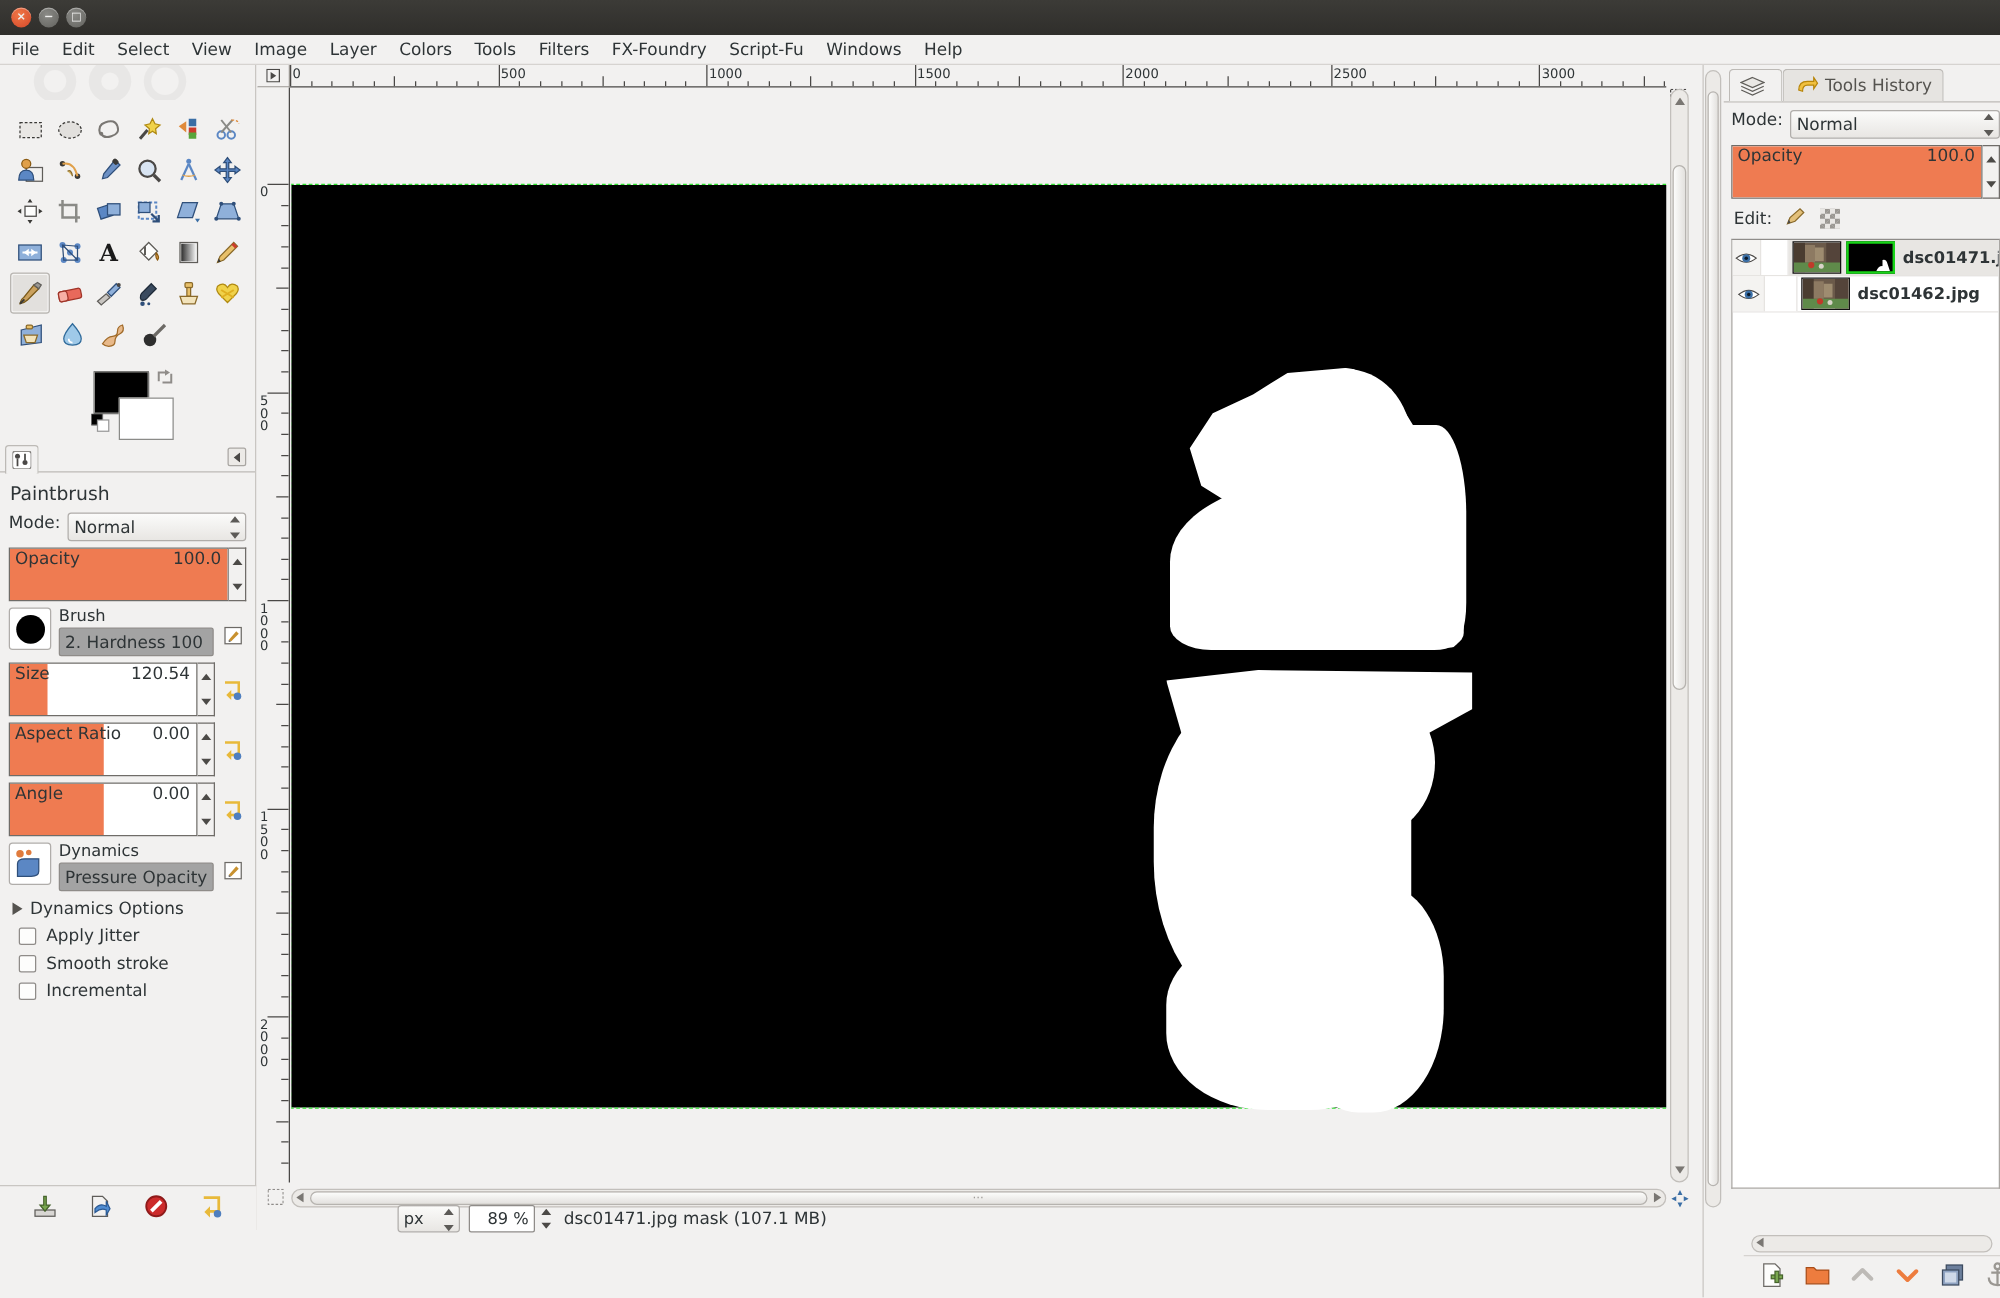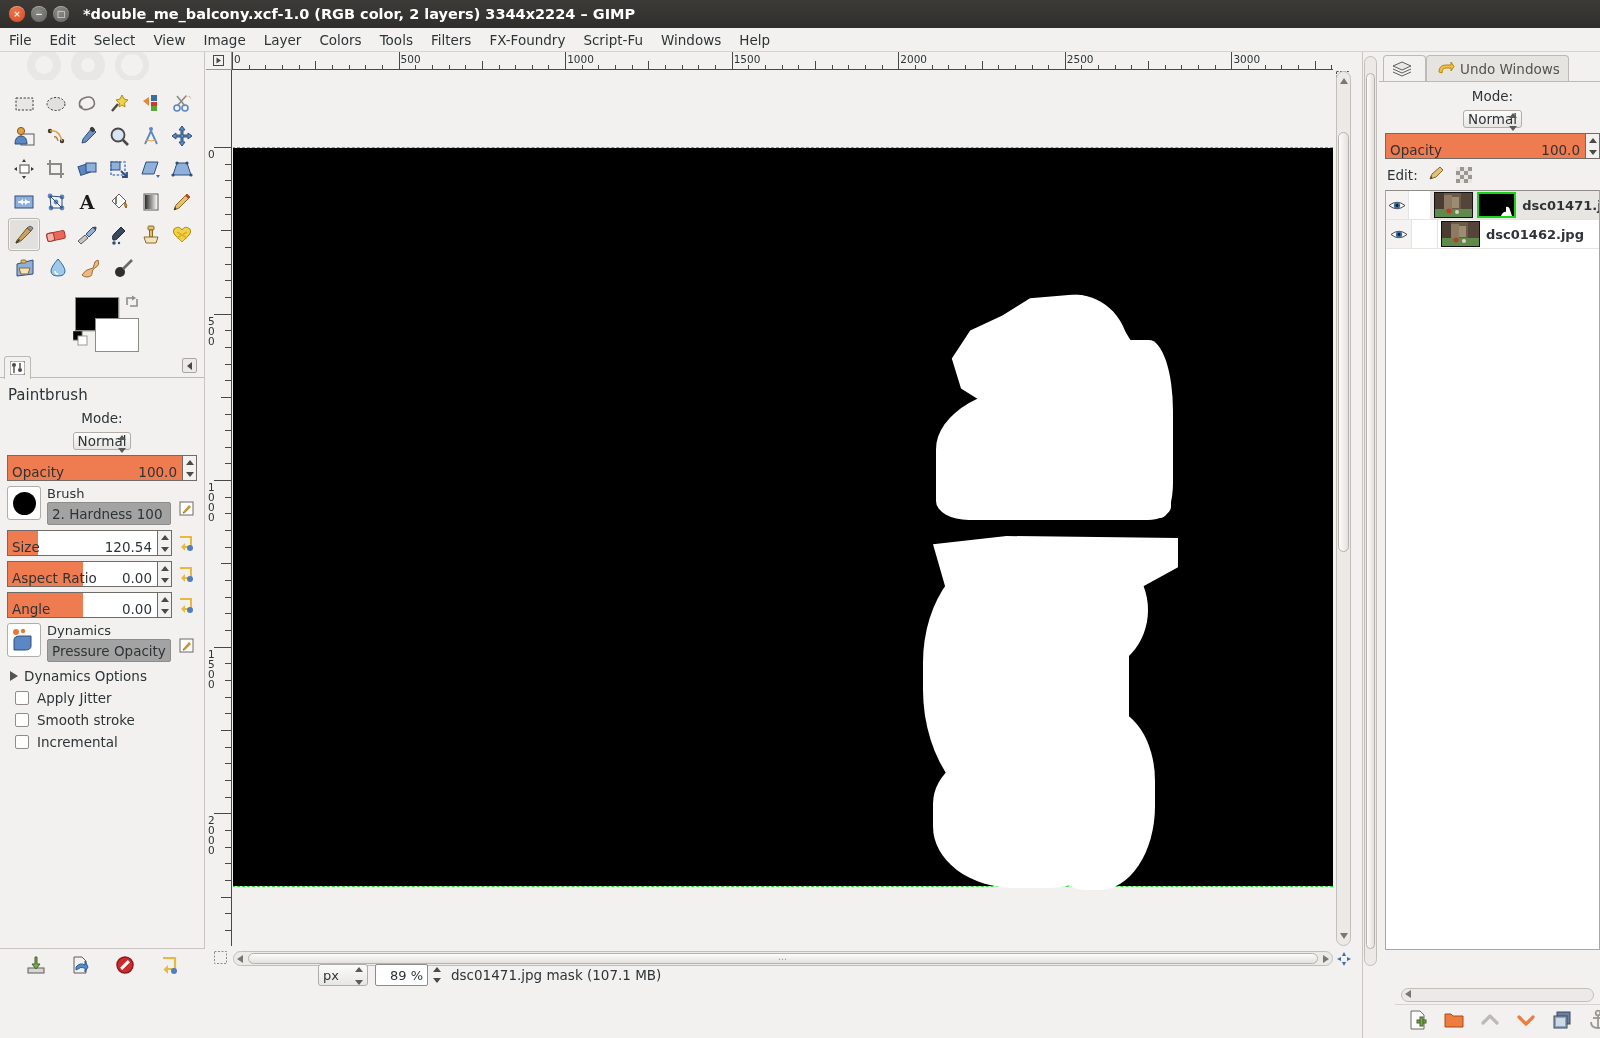--- a/index.html
+++ b/index.html
@@ -57,35 +57,35 @@
 
   
   .tabstrip{position:relative;height:24px;margin-top:8px;border-bottom:1px solid #bdbab6;}
   .tabbtn{position:absolute;left:4px;top:2px;width:27px;height:23px;background:#f2f1f0;
           border:1px solid #bdbab6;border-bottom:none;border-radius:3px 3px 0 0;
           display:flex;align-items:center;justify-content:center;}
   .tabcollapse{position:absolute;right:7px;top:4px;width:15px;height:15px;border:1px solid #a9a6a2;
                border-radius:2px;background:#eceae7;display:flex;align-items:center;justify-content:center;}
   .optbody{padding:5px 7px 0 7px;}
   .opttitle{font-weight:normal;font-size:15px;margin:3px 0 6px 1px;}
-  .rowline{display:flex;align-items:center;gap:6px;margin-bottom:5px;flex-direction:column;}
+  .rowline{display:flex;gap:6px;margin-bottom:5px;}
   .lbl{font-size:13.5px;}
 
   .combo{flex:1;height:23px;background:linear-gradient(to bottom,#fbfbfa,#e8e6e3);
          border:1px solid #b0adaa;border-radius:3px;display:flex;align-items:center;
          padding:0 4px;position:relative;font-size:13.5px;}
   .spinarrows{position:absolute;right:4px;top:2px;display:flex;flex-direction:column;
               justify-content:space-between;height:18px;}
   .spinarrows i{display:block;width:0;height:0;border-left:4px solid transparent;
                 border-right:4px solid transparent;}
   .spinarrows i.up{border-bottom:5px solid #5c5a57;}
   .spinarrows i.dn{border-top:5px solid #5c5a57;}
 
-  .slider{position:relative;height:26px;border:1px solid #6f6c68;background:#fff;
-          display:flex;align-items:flex-end;overflow:hidden;}
+  .slider{position:relative;height:43px;border:1px solid #6f6c68;background:#fff;
+          display:flex;align-items:flex-start;overflow:hidden;}
   .slider .fill{position:absolute;left:0;top:0;bottom:0;background:#ef7b51;}
   .slider .sname{position:relative;z-index:2;padding-left:4px;font-size:13.5px;}
   .slider .sval{position:relative;z-index:2;margin-left:auto;padding-right:5px;font-size:13.5px;}
   .sliderwrap{display:flex;align-items:stretch;margin-bottom:5px;}
   .sliderwrap .slider{flex:1;}
   .stepper{width:14px;border:1px solid #6f6c68;border-left:none;background:#f2f1f0;
            display:flex;flex-direction:column;align-items:center;justify-content:space-around;}
   .stepper i{width:0;height:0;border-left:4px solid transparent;border-right:4px solid transparent;}
   .stepper i.up{border-bottom:5px solid #4c4a47;}
   .stepper i.dn{border-top:5px solid #4c4a47;}
@@ -202,21 +202,20 @@
       <div class="wbtn close">
           <span>×</span>
         </div>
       <div class="wbtn min">
           <span>−</span>
         </div>
       <div class="wbtn max">
           <span>□</span>
         </div>
     </div>
-    <div class="wtitle">*double_me_balcony.xcf-1.0 (RGB color, 2 layers) 3344x2224 – GIMP</div>
   </div>
 
   <div class="menubar" id="menubar">
       <div class="menuitem">File</div>
       <div class="menuitem">Edit</div>
       <div class="menuitem">Select</div>
       <div class="menuitem">View</div>
       <div class="menuitem">Image</div>
       <div class="menuitem">Layer</div>
       <div class="menuitem">Colors</div>
@@ -939,21 +938,21 @@
               <path d="M10 1 L19 5 L10 9 L1 5 Z" fill="#e9e7e4" stroke="#5f5d59"></path>
               <path d="M1 8 L10 12 L19 8" fill="none" stroke="#5f5d59"></path>
               <path d="M1 11 L10 15 L19 11" fill="none" stroke="#5f5d59"></path>
             </svg>
           <span></span>
         </div>
         <div class="dtab">
           <svg width="20" height="16" viewBox="0 0 20 16">
               <path d="M4 11 Q4 4 11 4 L16 4 L16 1 L19 5.5 L16 10 L16 7 L11 7 Q7 7 7 12 Z" fill="#f0c040" stroke="#b8860b"></path>
             </svg>
-          <span>Undo Windows</span>
+          <span>Tools History</span>
         </div>
       </div>
 
       <div class="dockpad">
         <div class="rowline">
           <span class="lbl">Mode:</span>
           <div class="combo">
             <span>Normal</span>
             <span class="spinarrows">
                 <i class="up"></i>

